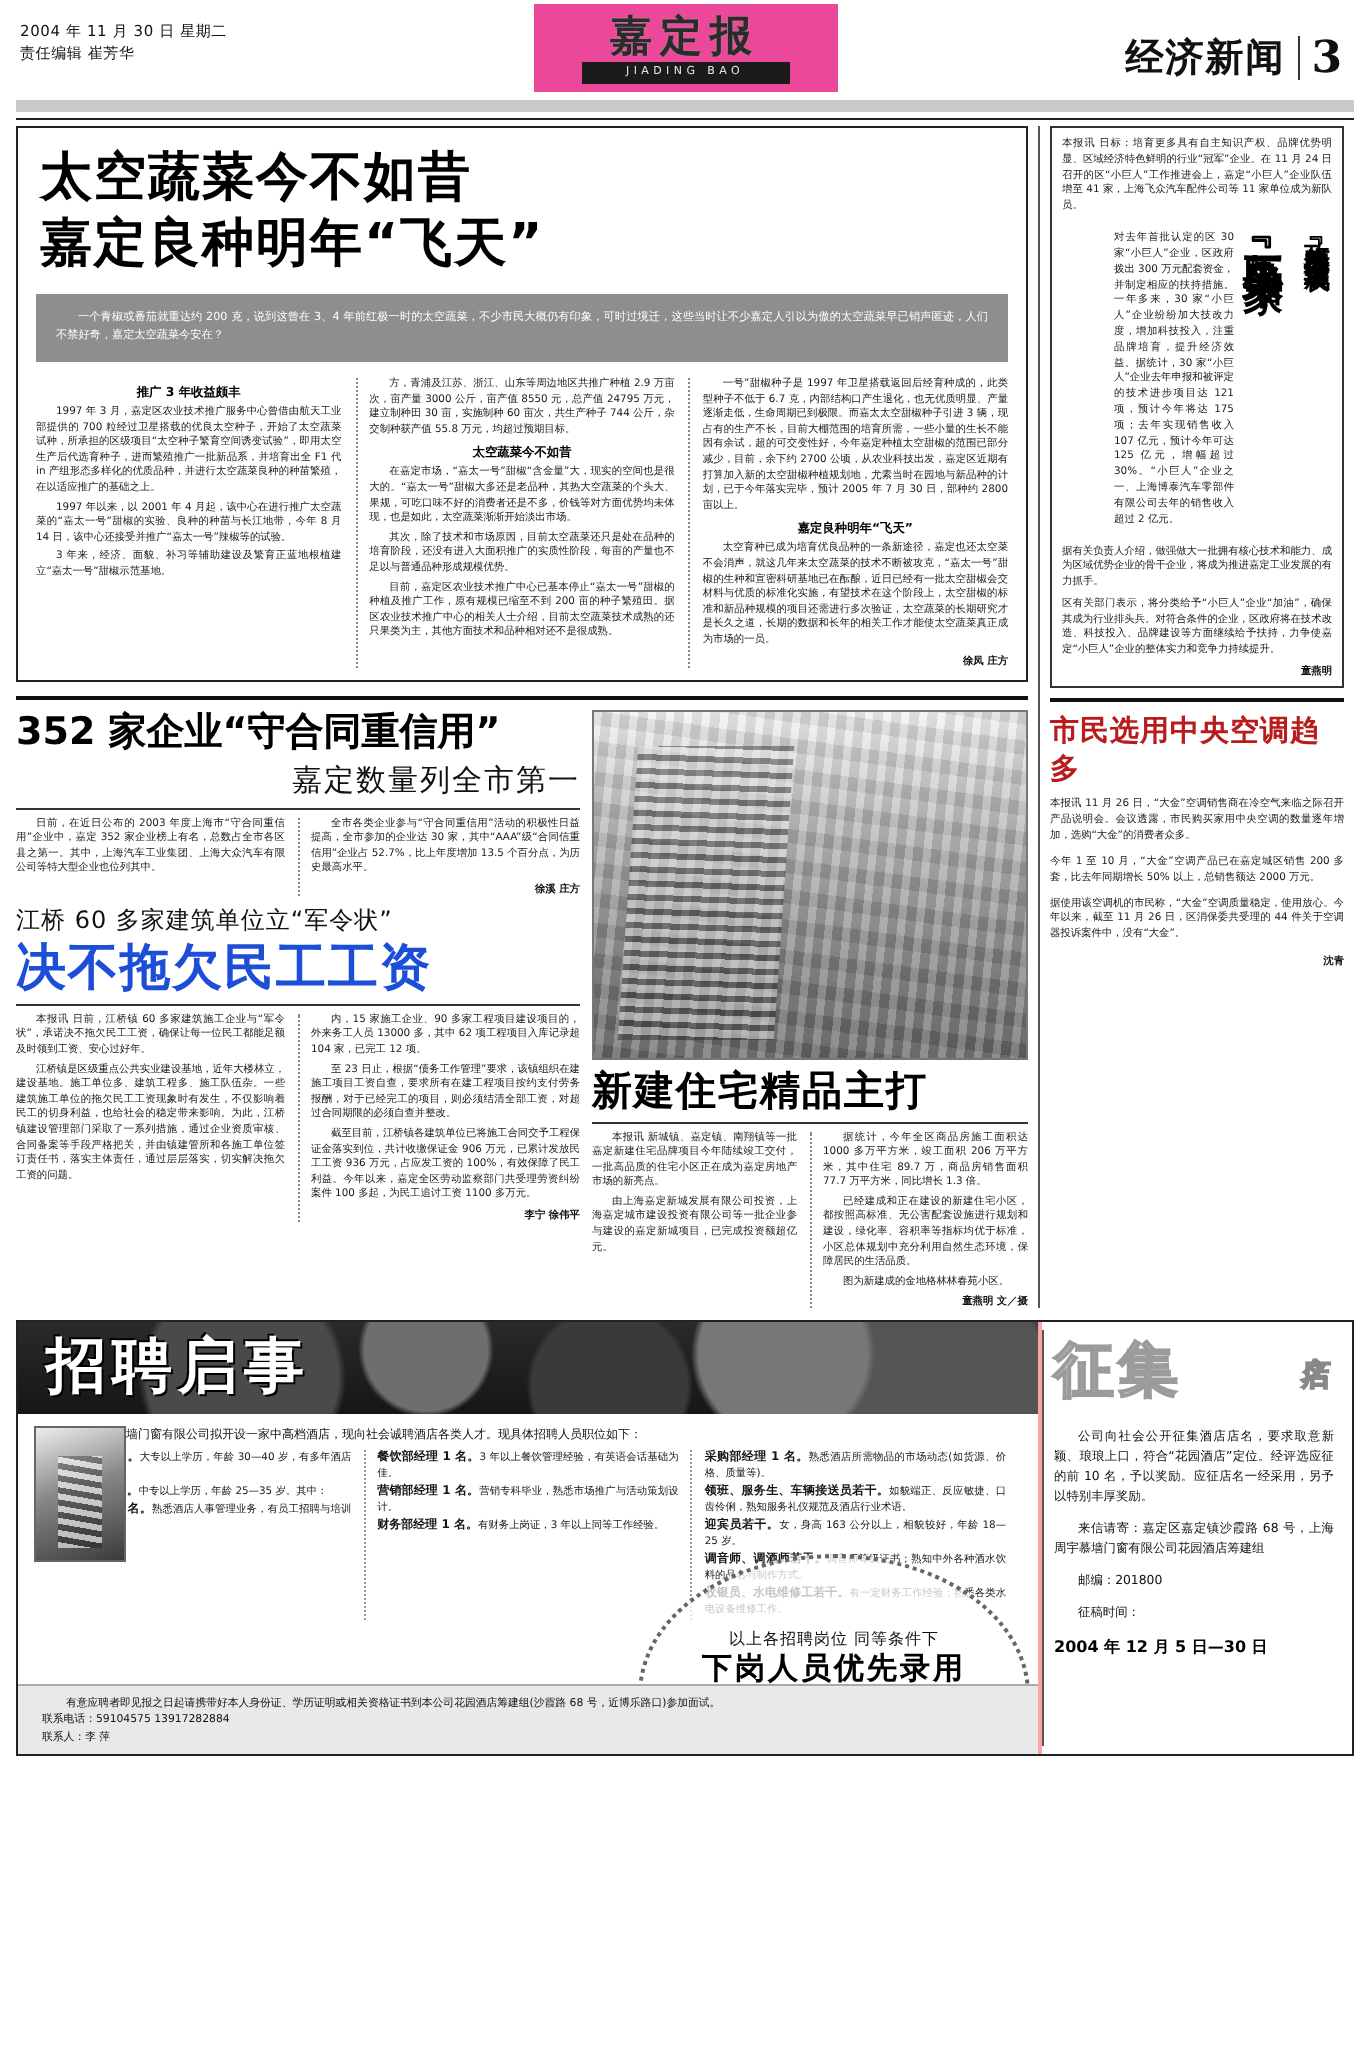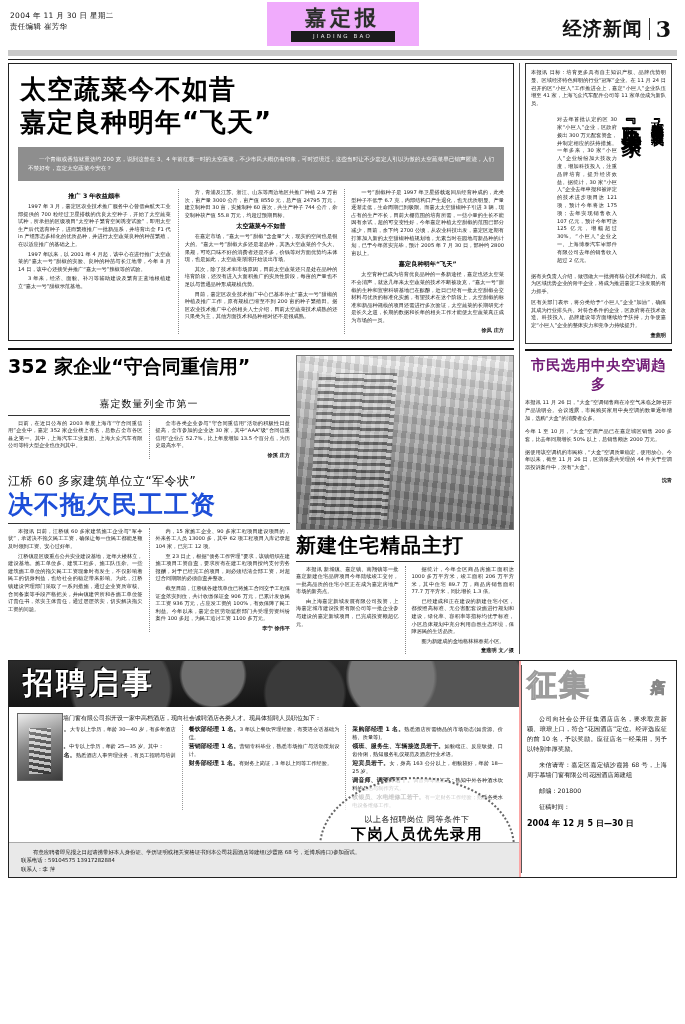--- a/index.html
+++ b/index.html
@@ -26,21 +26,21 @@
     align-items:flex-start;
     justify-content:space-between;
     padding:10px 14px 0 10px;
     box-sizing:border-box;
   }
   .mh-left{font-size:7.5px;line-height:11px;color:#111;letter-spacing:.3px;}
   .mh-left div{white-space:nowrap;}
   .mh-center{
     position:absolute;left:50%;top:2px;transform:translateX(-50%);
     width:152px;height:44px;
-    background:#f0abfc;
+    background:#ec4899;
     display:flex;flex-direction:column;align-items:center;justify-content:center;
   }
   .mh-logo-cn{
     font-family:"DejaVu Serif","Liberation Serif",serif;
     font-size:21px;font-weight:bold;color:#2b2b2b;letter-spacing:4px;
     line-height:24px;text-shadow:0 0 1px #999;
   }
   .mh-logo-band{
     width:104px;height:11px;background:#1b1b1b;color:#e8e8e8;
     font-size:5.5px;letter-spacing:2.2px;text-align:center;line-height:11px;
@@ -98,27 +98,27 @@
   .s1-col{flex:1;min-width:0;}
   .sep-dot{border-left:1px dotted #888;padding-left:6px;}
 
   
   .story2{margin-top:7px;border-top:2px solid #111;padding-top:5px;display:flex;gap:6px;}
   .s2-left{width:282px;flex:0 0 282px;}
   .hl-352{
     font-weight:bold;font-size:19px;line-height:22px;color:#000;letter-spacing:0px;
   }
   .hl-352-sub{
-    font-size:10px;text-align:center;margin-top:20px;color:#111;letter-spacing:1px;
+    font-size:15px;text-align:right;margin-top:4px;color:#111;letter-spacing:1px;
   }
   .rule-thin{border-top:1px solid #333;margin:4px 0 4px 0;}
   .s2-body{display:flex;gap:6px;}
 
   
-  .story3{margin-top:14px;}
+  .story3{margin-top:4px;}
   .hl-jq-small{font-size:12px;letter-spacing:.5px;color:#111;margin-bottom:1px;}
   .hl-jq-big{font-weight:bold;font-size:25px;line-height:28px;color:#1d4ed8;letter-spacing:1px;}
   .s3-cols{display:flex;gap:6px;margin-top:4px;}
 
   
   .photo-block{width:218px;flex:0 0 218px;}
   .photo{
     width:218px;height:175px;
     background:
       linear-gradient(180deg,#f2f2f2 0%,#dcdcdc 12%,#b9b9b9 32%,#9a9a9a 55%,#7d7d7d 78%,#6a6a6a 100%);
@@ -145,21 +145,21 @@
   .rc-box{border:1px solid #333;padding:5px 5px 4px 5px;box-sizing:border-box;}
   .vert-wrap{display:flex;flex-direction:row-reverse;align-items:flex-start;gap:2px;justify-content:flex-start;margin-top:3px;}
   .vtitle{
     writing-mode:vertical-rl;text-orientation:upright;
     font-weight:bold;color:#000;white-space:nowrap;
   }
   .vtitle.small{font-size:13px;letter-spacing:1px;}
   .vtitle.big{font-size:20px;letter-spacing:1px;}
   .rc-col{font-size:5.2px;line-height:7.8px;text-align:justify;color:#1a1a1a;}
   .rc-narrow{width:60px;flex:0 0 60px;}
-  .hl-ac{font-weight:bold;font-size:14.5px;letter-spacing:.5px;color:#701a75;text-align:center;margin:5px 0 4px 0;}
+  .hl-ac{font-weight:bold;font-size:14.5px;letter-spacing:.5px;color:#b91c1c;text-align:left;margin:5px 0 4px 0;}
 
   
   .ad{
     margin:6px 8px 0 8px;border:1px solid #222;box-sizing:border-box;
     display:flex;position:relative;height:218px;
   }
   .ad-left{width:512px;flex:0 0 512px;border-right:2px solid #fca5a5;box-sizing:border-box;position:relative;}
   .ad-right{width:152px;flex:0 0 152px;box-sizing:border-box;padding:4px 6px;position:relative;}
   .ad-banner{
     height:46px;position:relative;overflow:hidden;

